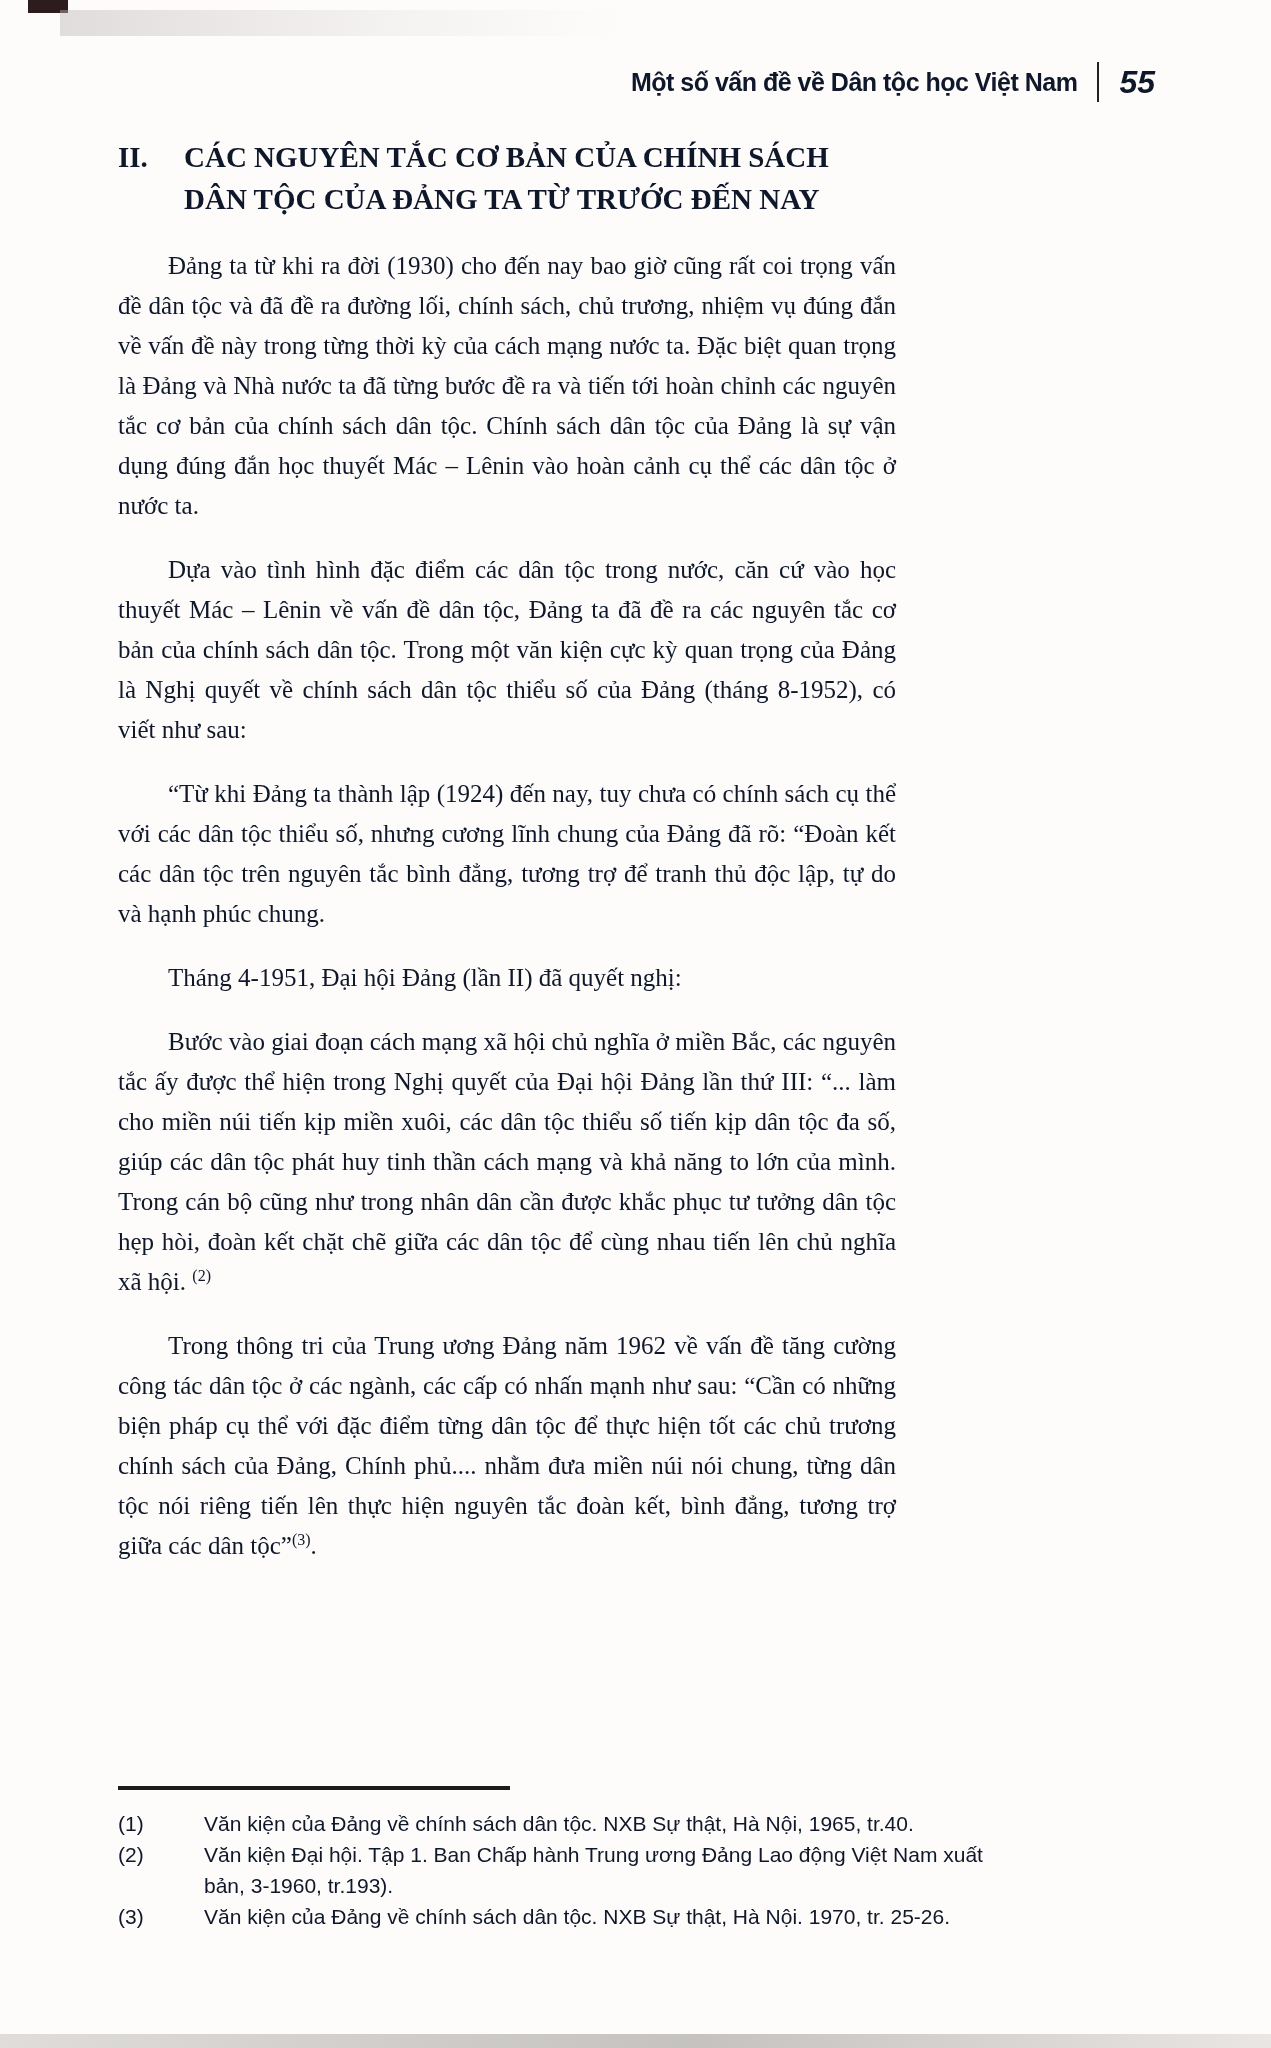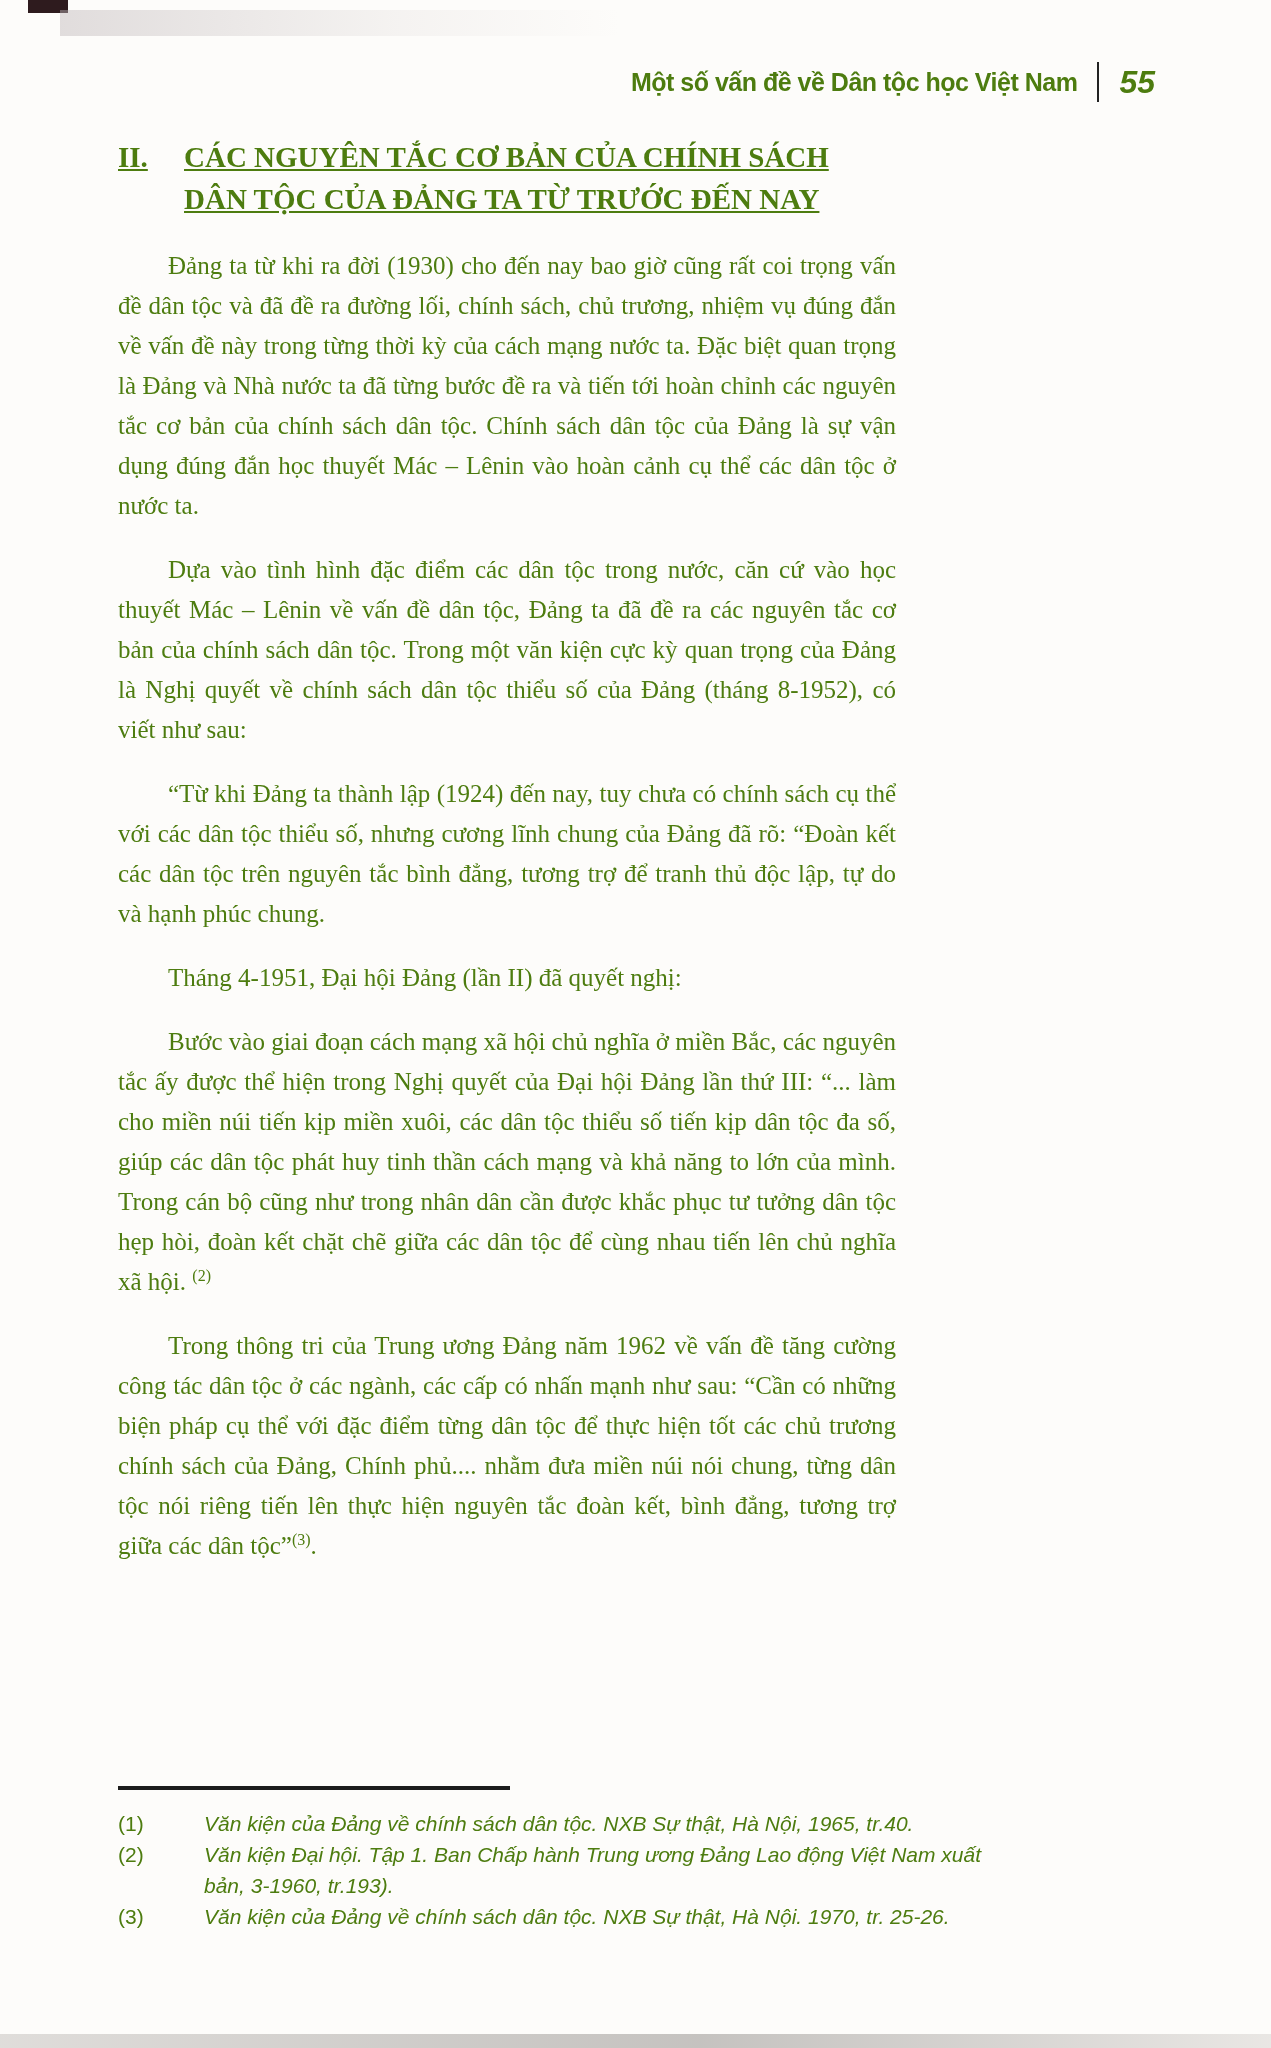--- a/index.html
+++ b/index.html
@@ -1,21 +1,21 @@
 <!DOCTYPE html>
 <html lang="vi"><head>
 <meta charset="utf-8">
 <style>
   html,body { margin:0; padding:0; background:#888; }
   .page {
     position:relative;
     width:1271px; height:2048px;
     margin:0 auto;
     background:#fdfcfa;
-    color:#4d7c0f;
+    color:#0f172a;
     overflow:hidden;
     box-shadow:0 0 6px rgba(0,0,0,.4);
   }
   
   .corner-mark {
     position:absolute; top:0; left:28px; width:40px; height:13px;
     background:#2e1b1e;
   }
   .corner-smudge {
     position:absolute; top:10px; left:60px; width:560px; height:26px;
@@ -43,40 +43,39 @@
     position:absolute; top:136px; left:118px; width:778px;
     font-family:"Liberation Serif", serif;
     font-size:25px; line-height:40px;
     text-align:justify;
   }
   .section-heading {
     display:flex; gap:22px;
     font-weight:bold; font-size:29px; line-height:42px;
     text-align:left;
     margin-bottom:26px;
-    text-decoration:underline;
   }
   .section-numeral { flex:0 0 44px; }
   .section-title { flex:1; }
 
   .para { margin:24px 0 0 0; text-indent:50px; }
   .para:first-of-type { margin-top:18px; }
 
   .fn-ref { font-size:16px; line-height:0; }
 
   
   .footnotes {
     position:absolute; top:1786px; left:118px; width:880px;
     font-family:"Liberation Sans", sans-serif;
     font-size:21px; line-height:31px;
   }
   .footnote-rule { width:392px; height:4px; background:#1c1c1c; margin-bottom:18px; }
   .footnote-row { display:flex; }
   .footnote-marker { flex:0 0 86px; }
-  .footnote-text { flex:1;font-style:italic; }
+  .footnote-text { flex:1; }
 </style>
 </head>
 <body>
 
 <div class="page">
 
   <div class="corner-mark"></div>
   <div class="corner-smudge"></div>
 
   <div class="running-header">

